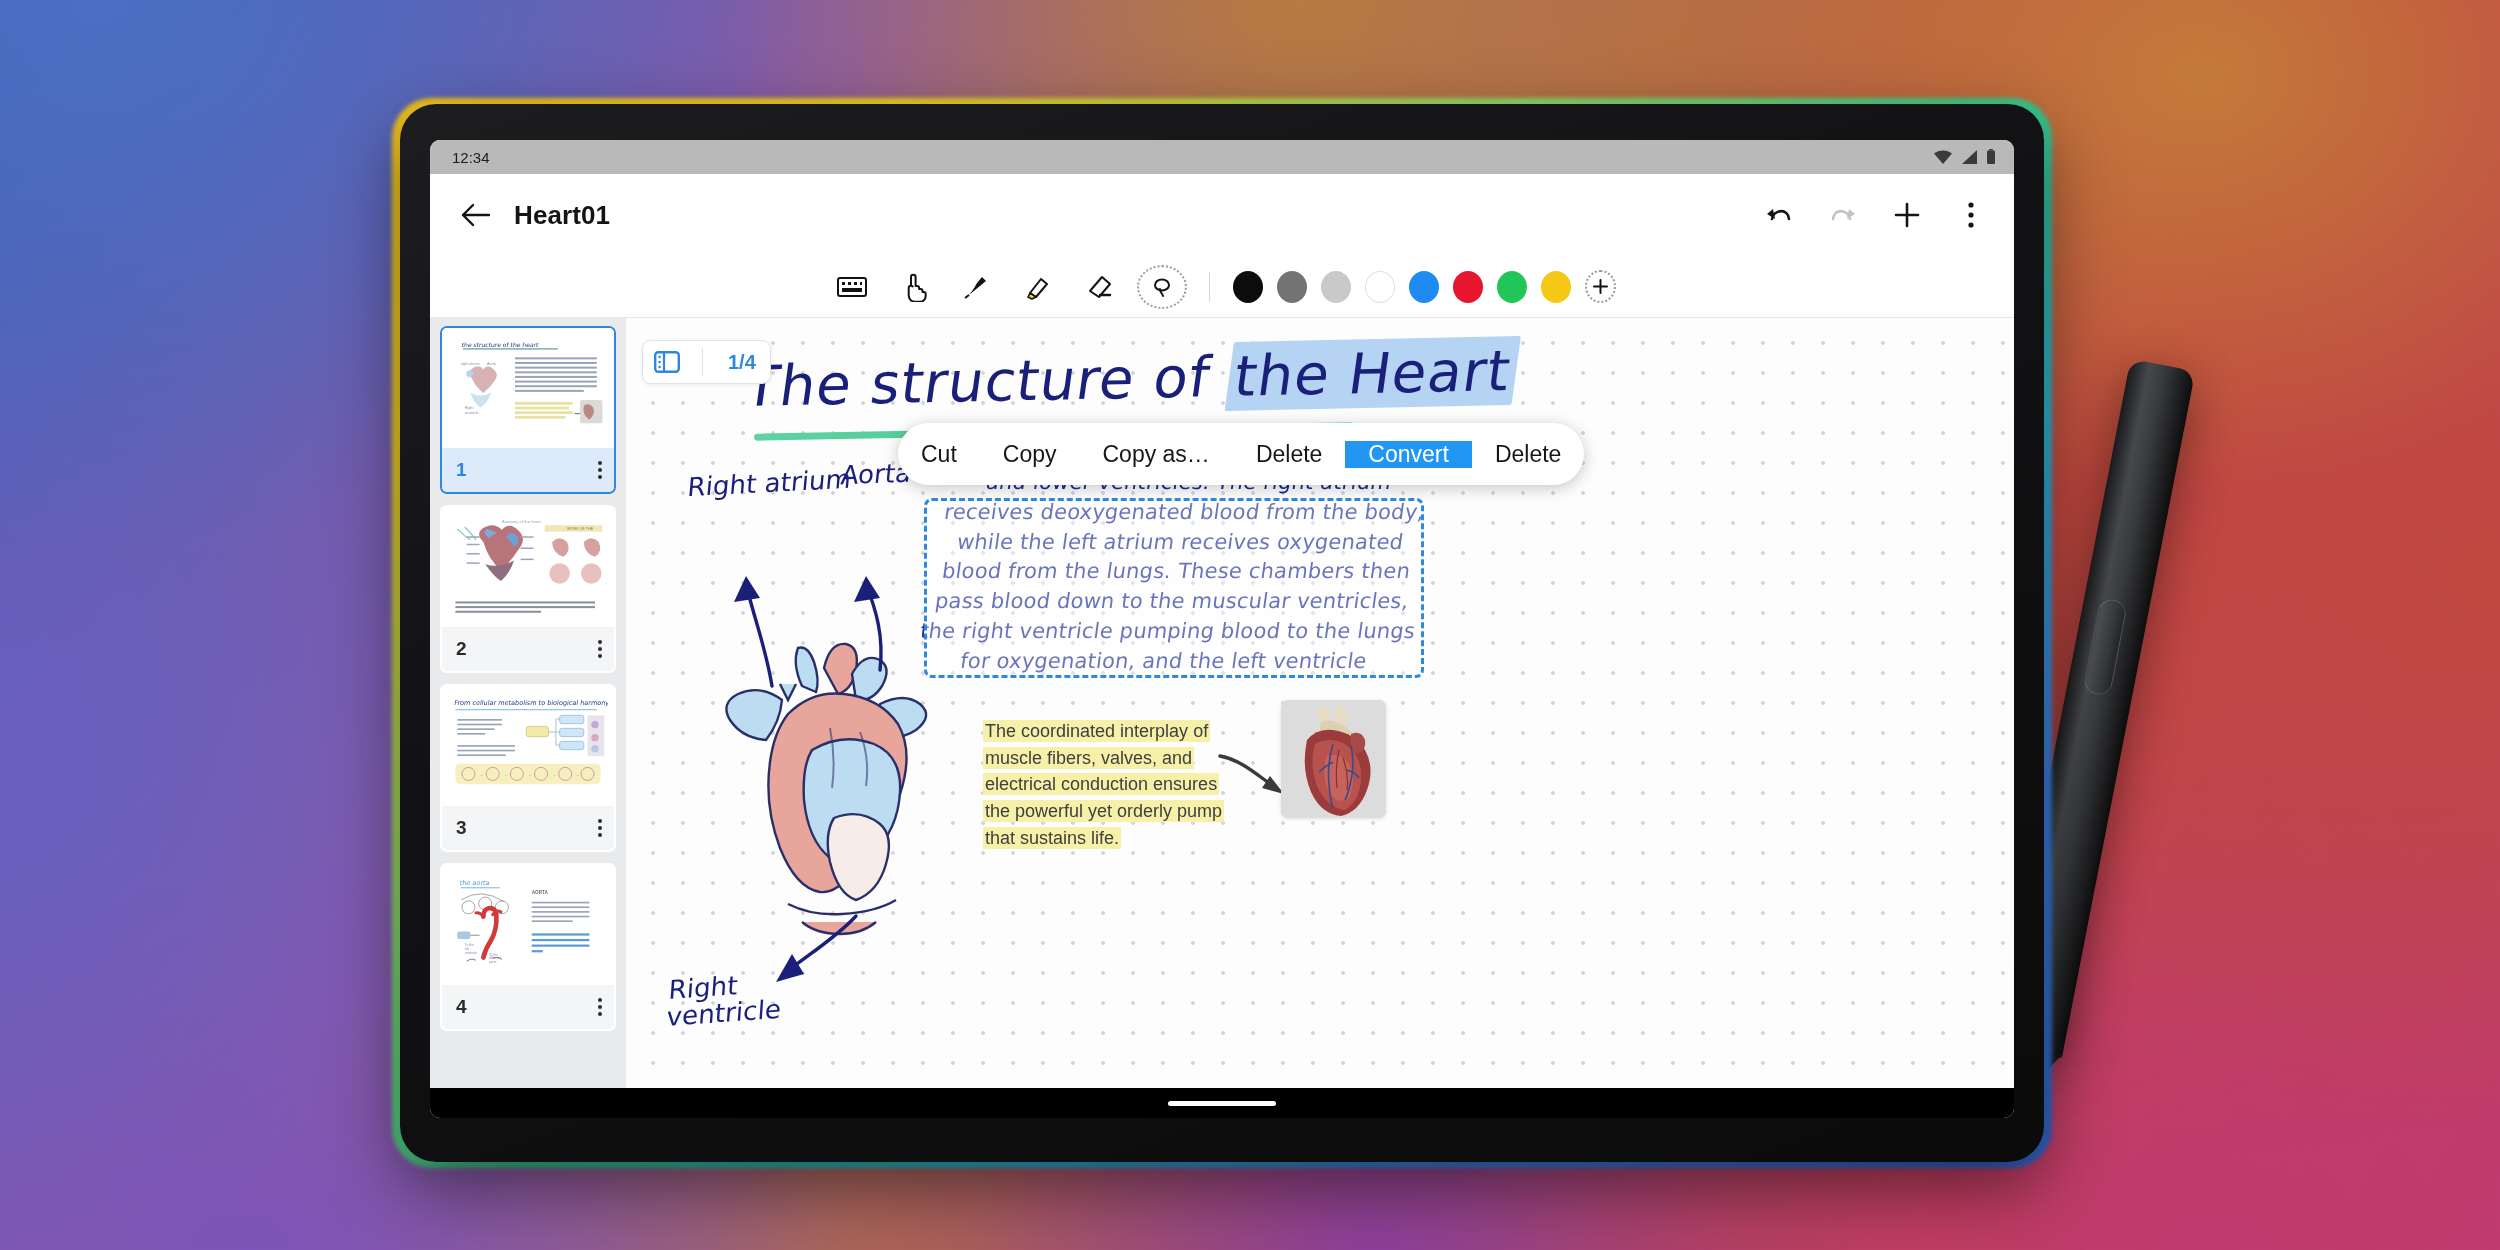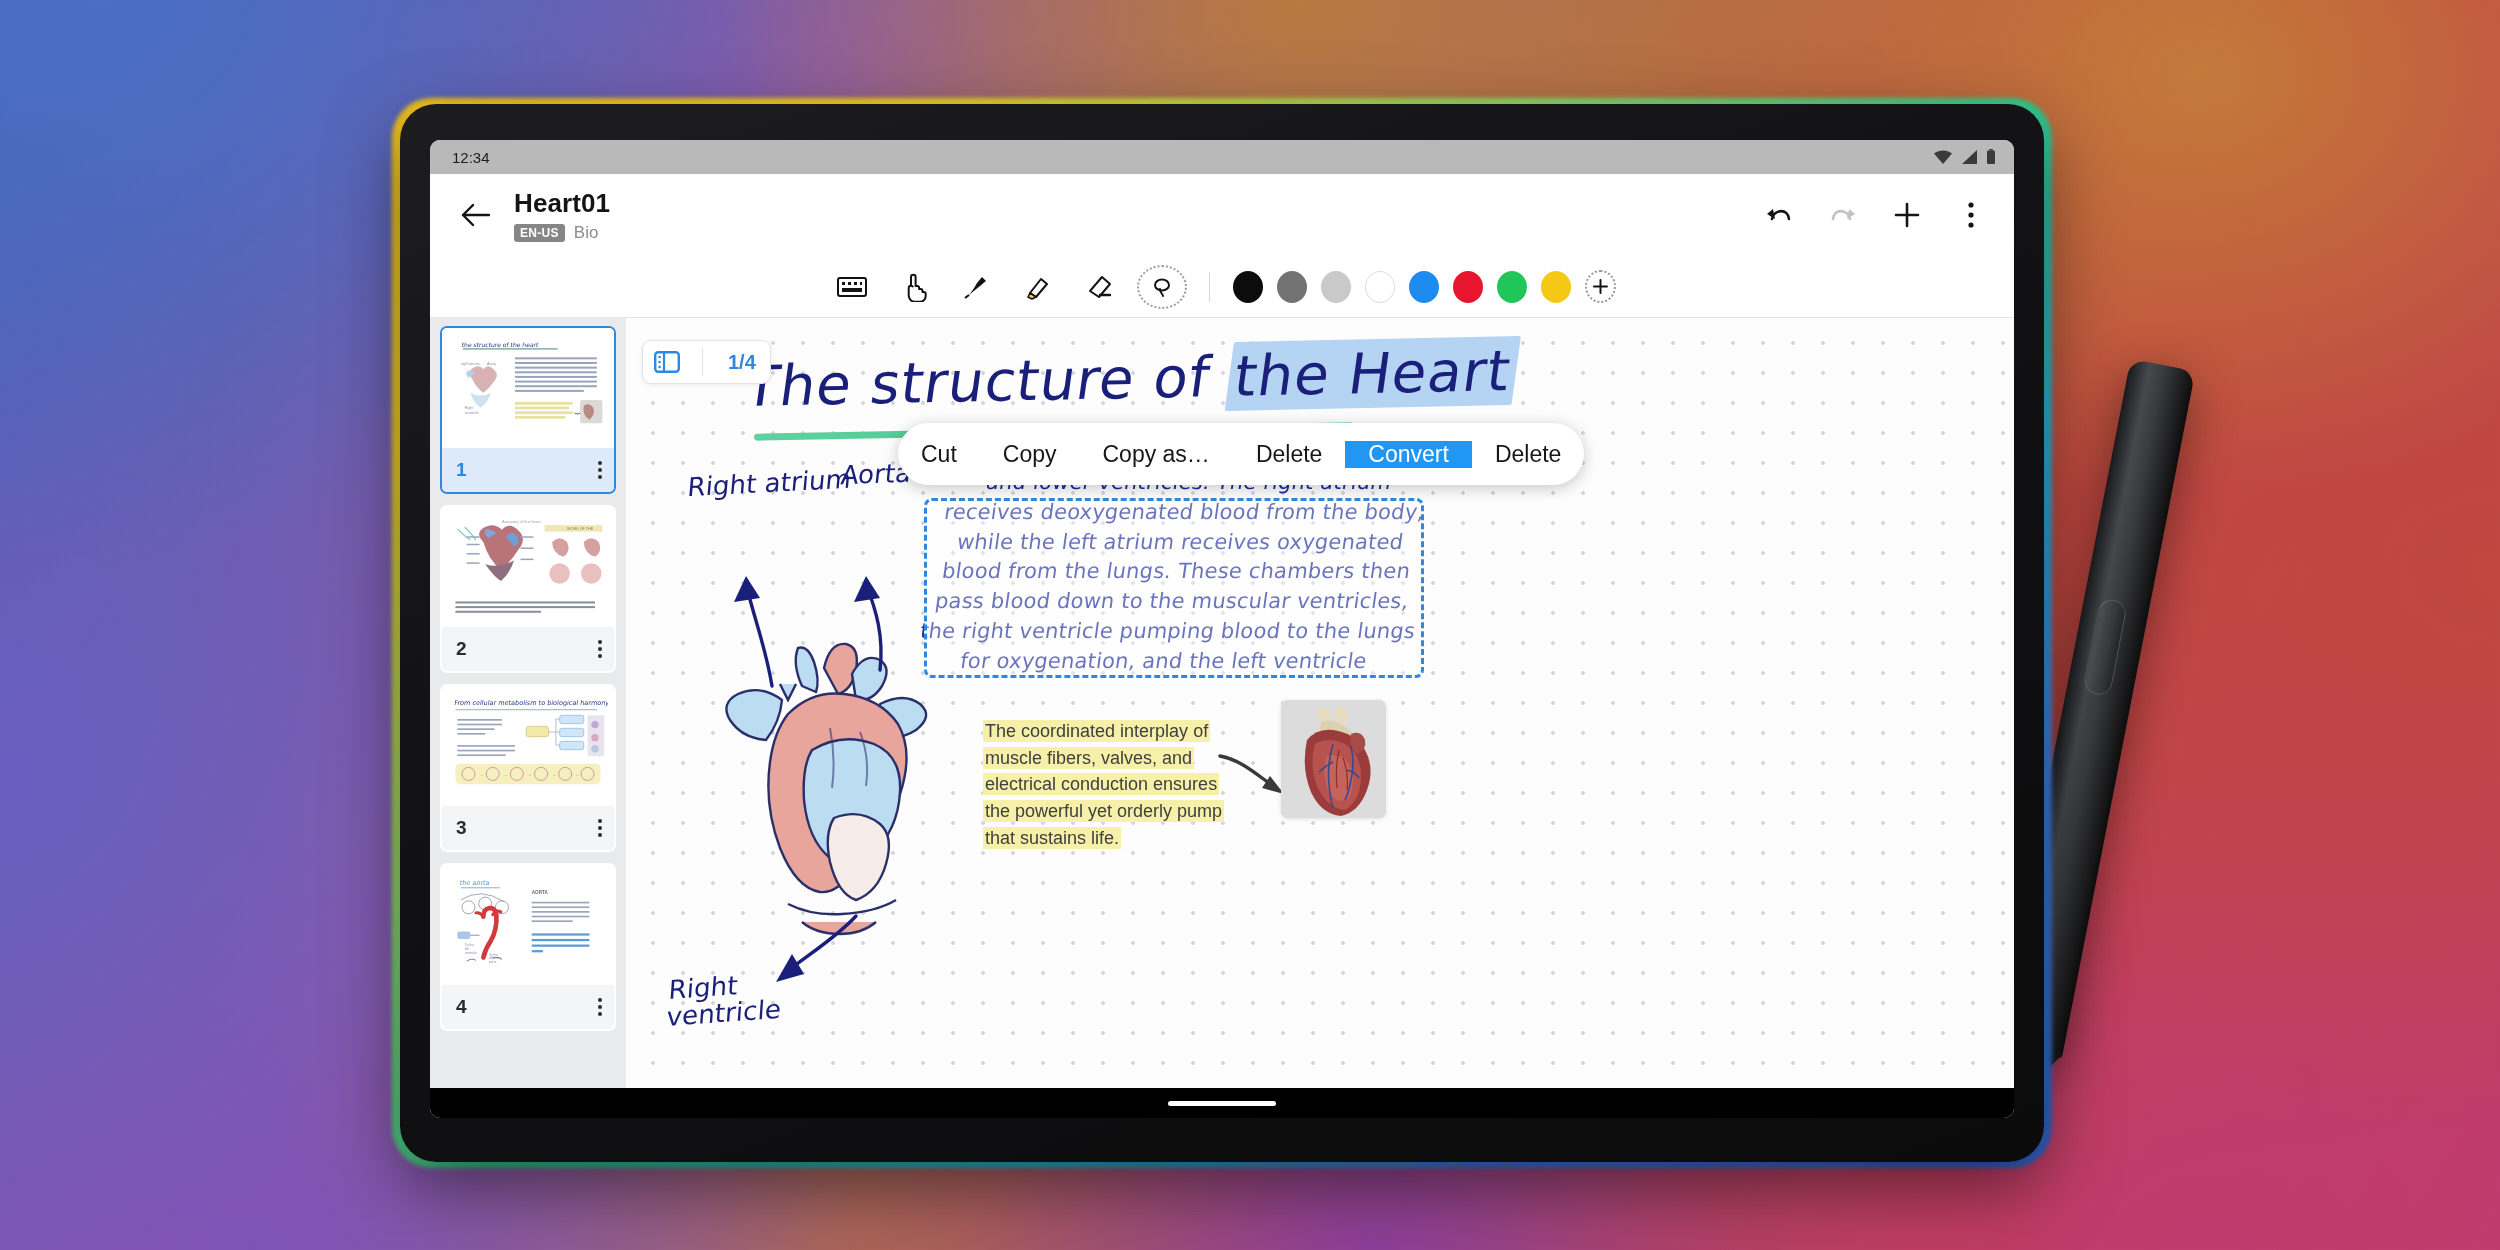--- a/index.html
+++ b/index.html
@@ -370,24 +370,20 @@
   </div>
 
   <div id="appbar">
     <div id="back-btn">
       <svg width="30" height="26" viewBox="0 0 30 26">
         <path d="M13 3 L3 13 L13 23 M3 13 H29" stroke="#141414" stroke-width="2.4" fill="none" stroke-linecap="round" stroke-linejoin="round"></path>
       </svg>
     </div>
     <div id="title-block">
       <div id="doc-title">Heart01</div>
-      <div id="subtitle-row">
-        <span id="lang-badge">EN-US</span>
-        <span id="tag-label">Bio</span>
-      </div>
     </div>
     <div id="appbar-actions">
       <div class="bar-ic">
         <svg width="30" height="24" viewBox="0 0 30 24">
               <path d="M8 16 C10 6, 24 5, 25 16" stroke="#141414" stroke-width="2.6" fill="none" stroke-linecap="round"></path>
               <path d="M3 11 L9 6 L11 16 Z" fill="#141414"></path>
             </svg>
       </div>
       <div class="bar-ic">
         <svg width="30" height="24" viewBox="0 0 30 24">

